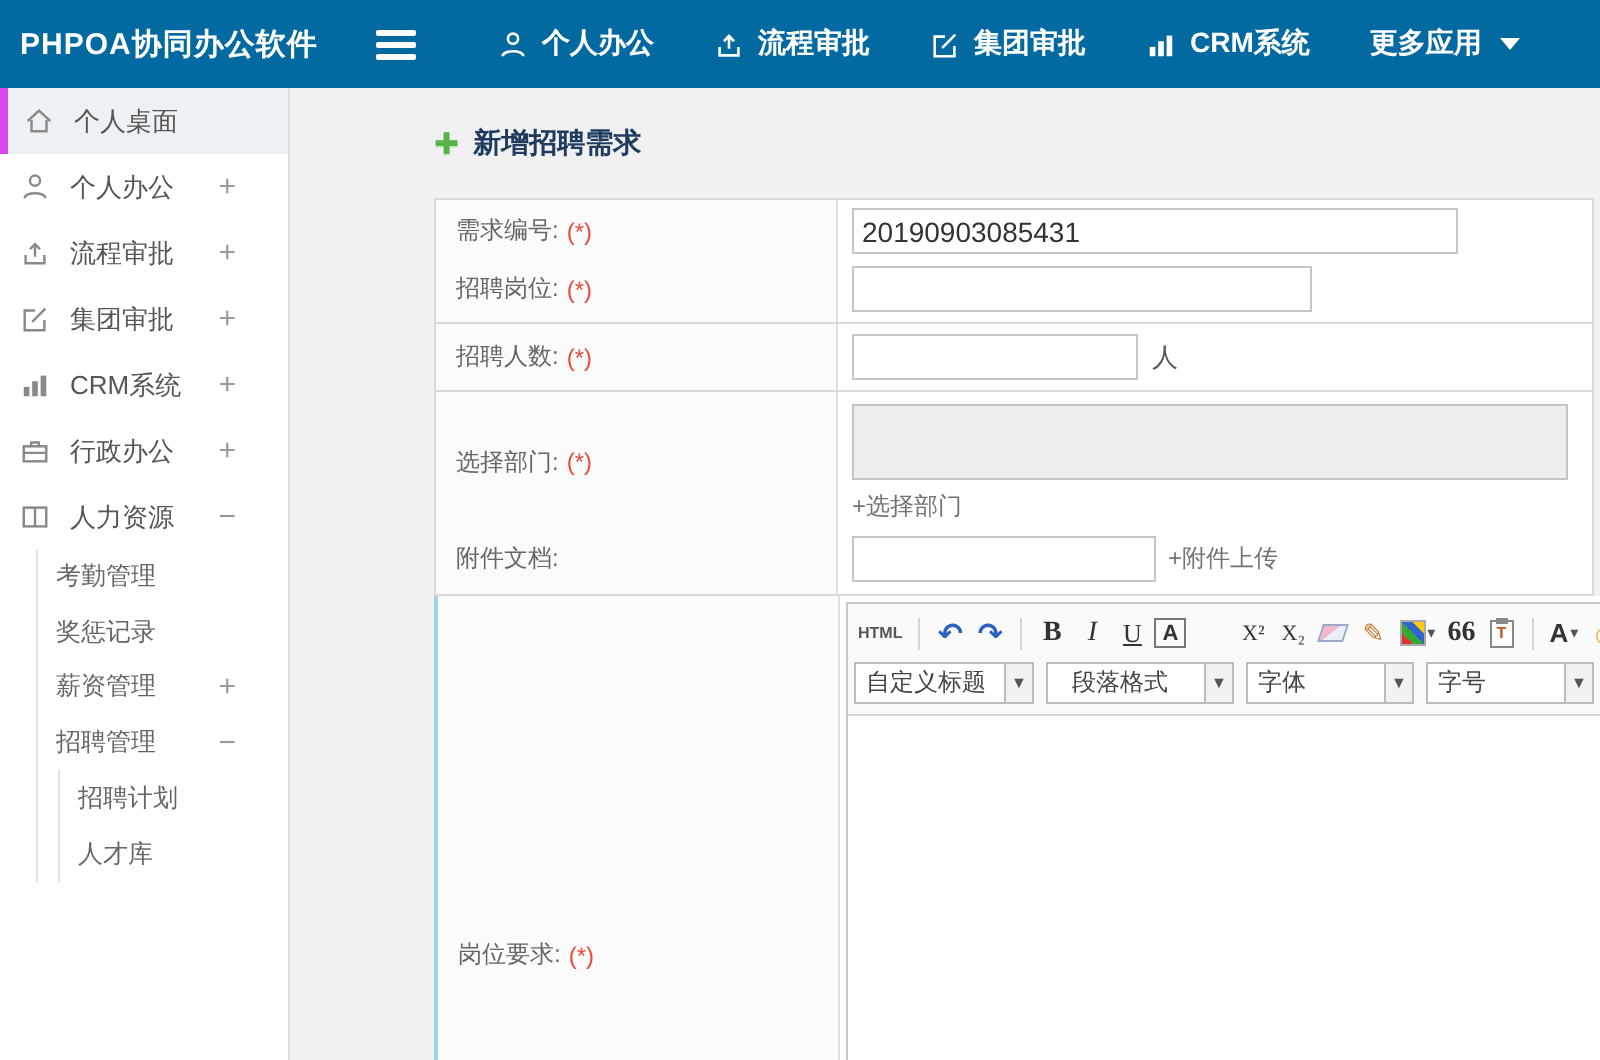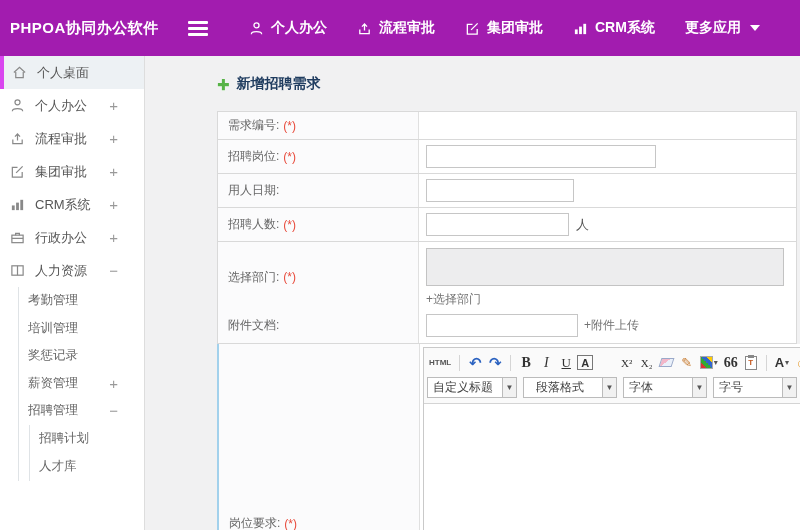--- a/index.html
+++ b/index.html
@@ -1,20 +1,20 @@
 <!DOCTYPE html>
 <html><head>
 <meta charset="utf-8">
 <style>
   * { box-sizing: border-box; margin: 0; padding: 0; }
   html,body { width:800px; height:530px; overflow:hidden; }
   body { font-family:"Liberation Sans","DejaVu Sans",sans-serif; background:#f1f1f2; }
 
   
-  .topbar { height:56px; background:#a21caf; display:flex; align-items:center; color:#fff; }
+  .topbar { height:44px; background:#0369a1; display:flex; align-items:center; color:#fff; }
   .logo { font-size:15px; font-weight:bold; padding-left:10px; width:188px; letter-spacing:.5px; }
   .hamburger { width:20px; height:15px; display:flex; flex-direction:column; justify-content:space-between; margin-right:26px; cursor:pointer; }
   .hamburger i { display:block; height:3px; background:#fff; border-radius:1px; }
   .topnav { display:flex; align-items:center; }
   .nav-item { display:flex; align-items:center; gap:7px; padding:0 15px; font-size:14px; font-weight:bold; cursor:pointer; height:44px; }
   .nav-item svg { display:block; }
   .caret-down { width:0; height:0; border-left:5px solid transparent; border-right:5px solid transparent; border-top:6px solid #fff; margin-left:2px; }
 
   
   .layout { display:flex; height:486px; }
@@ -211,23 +211,20 @@
         </span>
       <span>人力资源</span>
       <span class="expand">−</span>
     </div>
 
     <div class="sub1">
       <div class="side-sub">
         <span>考勤管理</span>
       </div>
       <div class="side-sub">
-        <span>培训管理</span>
-      </div>
-      <div class="side-sub">
         <span>奖惩记录</span>
       </div>
       <div class="side-sub">
         <span>薪资管理</span>
         <span class="expand">+</span>
       </div>
       <div class="side-sub">
         <span>招聘管理</span>
         <span class="expand">−</span>
       </div>
@@ -248,40 +245,35 @@
       <span class="title-text">新增招聘需求</span>
     </div>
 
     <div class="form-table">
 
       <div class="frow h29">
         <div class="fl">
           <span>需求编号:</span>
           <span class="req">(*)</span>
         </div>
+        <div class="fv">
+          <input type="text" class="w303" value="20190903085431" style="">
+        </div>
       </div>
 
       <div class="frow h34">
         <div class="fl">
           <span>招聘岗位:</span>
           <span class="req">(*)</span>
         </div>
         <div class="fv">
           <input type="text" class="w230" value="" style="">
         </div>
       </div>
 
-      <div class="frow h34">
-        <div class="fl">
-          <span>用人日期:</span>
-        </div>
-        <div class="fv">
-          <input type="text" class="w148" value="" style="">
-        </div>
-      </div>
 
       <div class="frow h34">
         <div class="fl">
           <span>招聘人数:</span>
           <span class="req">(*)</span>
         </div>
         <div class="fv">
           <input type="text" class="w143" value="" style="">
           <span class="suffix">人</span>
         </div>

